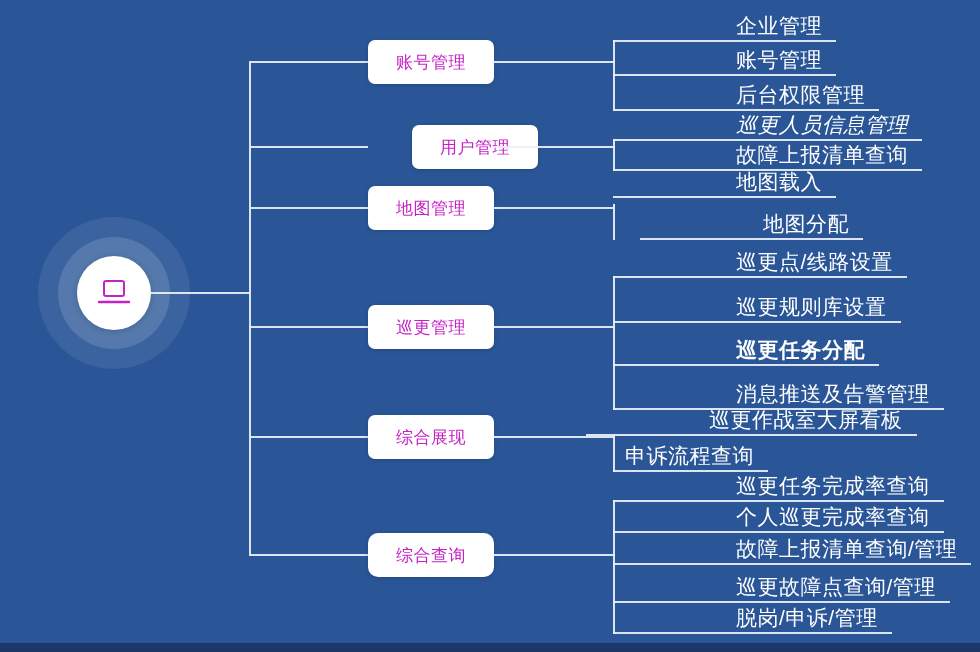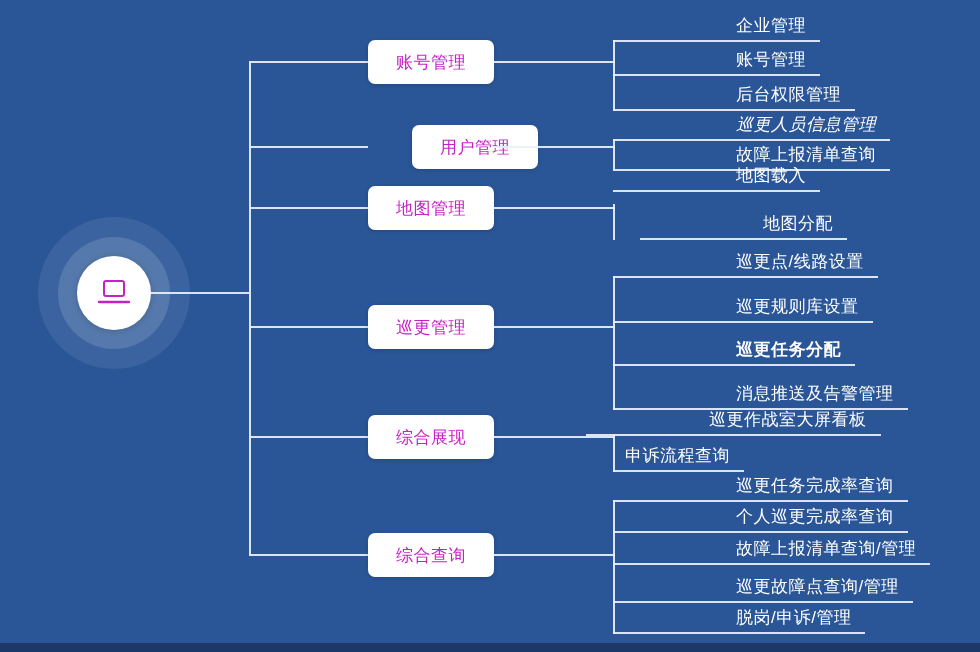--- a/index.html
+++ b/index.html
@@ -49,21 +49,21 @@
     color:var(--accent);
     box-shadow:0 1px 4px rgba(0,0,0,0.18);
     cursor:default;
   }
   .leaf{
     position:absolute;
     height:26px;line-height:24px;
     padding:0 14px 0 123px;
     border-bottom:2px solid var(--line);
     color:var(--leaf);
-    font-size:17px;
+    font-size:21px;
     letter-spacing:0.5px;
     white-space:nowrap;
     cursor:default;
   }
   .footer{
     position:absolute;left:0;right:0;bottom:0;height:9px;
     background:var(--footer);
   }
 </style>
 </head>
@@ -97,42 +97,42 @@
       <div class="line" style="left: 494px; top: 146px; width: 121px; height: 2px;"></div>
       <div class="line" style="left: 613px; top: 139px; width: 2px; height: 32px;"></div>
       <div class="leaf" style="left: 613px; top: 113px; font-style: italic;"><span>巡更人员信息管理</span></div>
       <div class="leaf" style="left: 613px; top: 143px;"><span>故障上报清单查询</span></div>
       <div class="line" style="left: 250px; top: 207px; width: 118px; height: 2px;"></div>
       <div class="branch-node" style="left: 368px; top: 186px;">
         <span>地图管理</span>
       </div>
       <div class="line" style="left: 494px; top: 207px; width: 121px; height: 2px;"></div>
       <div class="line" style="left: 613px; top: 204px; width: 2px; height: 36px;"></div>
-      <div class="leaf" style="left: 613px; top: 164px;"><span>地图载入</span></div>
+      <div class="leaf" style="left: 613px; top: 170px;"><span>地图载入</span></div>
       <div class="leaf" style="left: 640px; top: 212px;"><span>地图分配</span></div>
       <div class="line" style="left: 250px; top: 326px; width: 118px; height: 2px;"></div>
       <div class="branch-node" style="left: 368px; top: 305px;">
         <span>巡更管理</span>
       </div>
       <div class="line" style="left: 494px; top: 326px; width: 121px; height: 2px;"></div>
       <div class="line" style="left: 613px; top: 276px; width: 2px; height: 134px;"></div>
       <div class="leaf" style="left: 613px; top: 250px;"><span>巡更点/线路设置</span></div>
       <div class="leaf" style="left: 613px; top: 295px;"><span>巡更规则库设置</span></div>
       <div class="leaf" style="left: 613px; top: 338px; font-weight: bold;"><span>巡更任务分配</span></div>
       <div class="leaf" style="left: 613px; top: 382px;"><span>消息推送及告警管理</span></div>
       <div class="line" style="left: 250px; top: 436px; width: 118px; height: 2px;"></div>
       <div class="branch-node" style="left: 368px; top: 415px;">
         <span>综合展现</span>
       </div>
       <div class="line" style="left: 494px; top: 436px; width: 121px; height: 2px;"></div>
       <div class="line" style="left: 613px; top: 434px; width: 2px; height: 38px;"></div>
       <div class="leaf" style="left: 586px; top: 408px;"><span>巡更作战室大屏看板</span></div>
       <div class="leaf" style="left: 613px; top: 444px; padding-left: 12px;"><span>申诉流程查询</span></div>
       <div class="line" style="left: 250px; top: 554px; width: 118px; height: 2px;"></div>
-      <div class="branch-node" style="left: 368px; top: 533px;">
+      <div class="branch-node" style="left: 368px; top: 533px; border-radius: 10px;">
         <span>综合查询</span>
       </div>
       <div class="line" style="left: 494px; top: 554px; width: 121px; height: 2px;"></div>
       <div class="line" style="left: 613px; top: 500px; width: 2px; height: 134px;"></div>
       <div class="leaf" style="left: 613px; top: 474px;"><span>巡更任务完成率查询</span></div>
       <div class="leaf" style="left: 613px; top: 505px;"><span>个人巡更完成率查询</span></div>
       <div class="leaf" style="left: 613px; top: 537px;"><span>故障上报清单查询/管理</span></div>
       <div class="leaf" style="left: 613px; top: 575px;"><span>巡更故障点查询/管理</span></div>
       <div class="leaf" style="left: 613px; top: 606px;"><span>脱岗/申诉/管理</span></div>
     </div>

